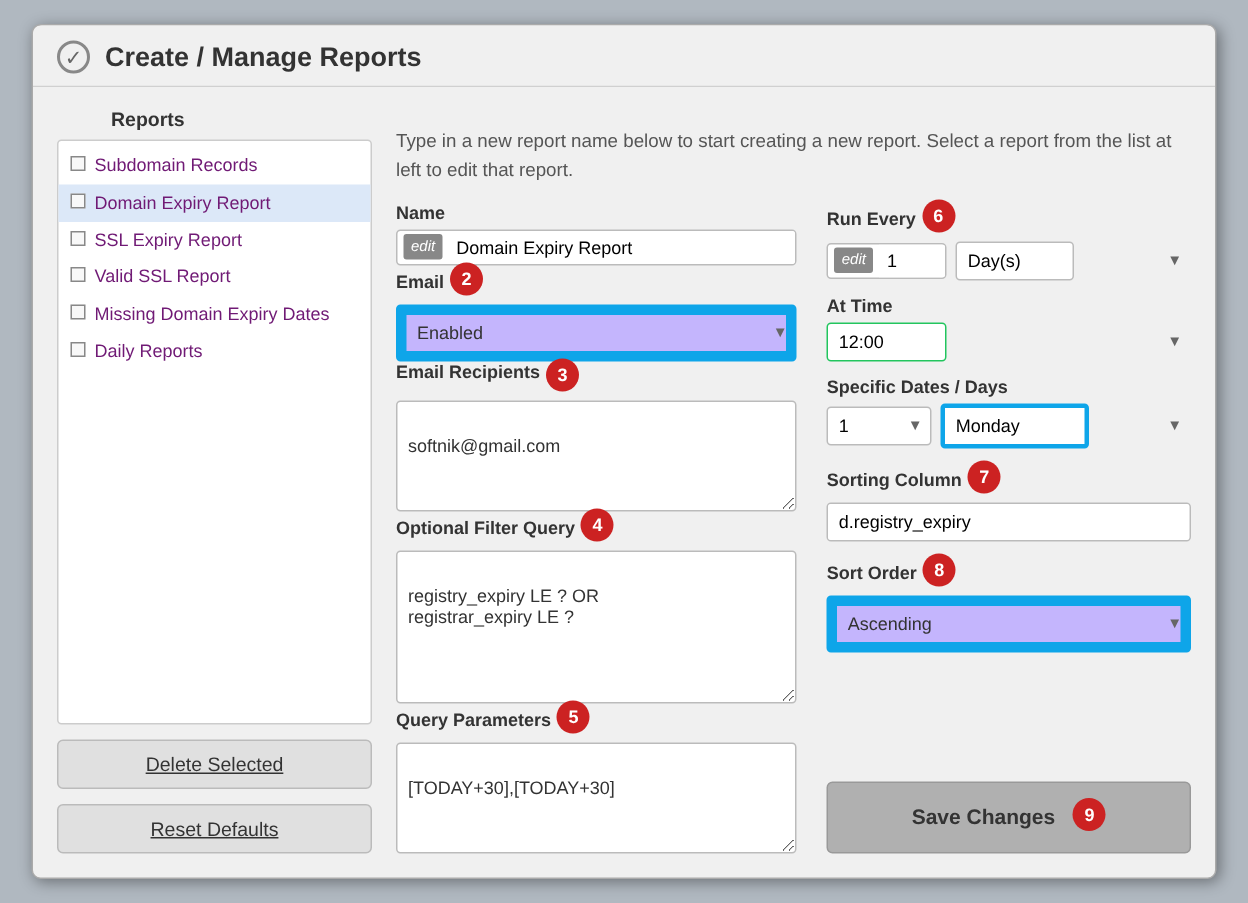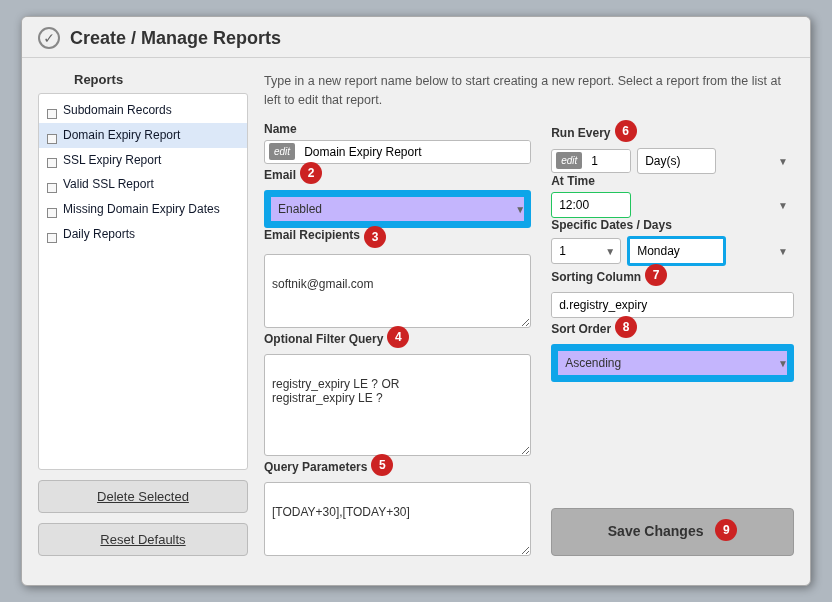--- a/index.html
+++ b/index.html
@@ -70,24 +70,24 @@
     .reports-list {
       border: 1px solid #ccc;
       background: #fff;
       border-radius: 3px;
       padding: 4px 0;
       flex: 1;
       min-height: 280px;
     }
     .report-item {
       display: flex;
-      align-items: flex-end;
+      align-items: flex-start;
       padding: 4px 8px;
       cursor: pointer;
-      color: #0f172a;
+      color: #701a75;
       font-size: 12px;
       line-height: 1.4;
     }
     .report-item.selected {
       background: #dce8f8;
     }
     .report-item-icon {
       width: 10px;
       height: 10px;
       border: 1px solid #888;
@@ -107,20 +107,21 @@
       color: #333;
       margin-top: 10px;
       text-decoration: underline;
     }
     
     .right-panel {
       flex: 1;
       display: flex;
       flex-direction: column;
       gap: 0;
+      margin-top: 13px;
     }
     .instruction-text {
       color: #555;
       font-size: 12.5px;
       line-height: 1.5;
       margin-bottom: 12px;
     }
     .form-group {
       display: flex;
       flex-direction: column;
@@ -233,20 +234,21 @@
     .col-left {
       flex: 1.1;
       display: flex;
       flex-direction: column;
       gap: 0;
     }
     .col-right {
       flex: 1;
       display: flex;
       flex-direction: column;
+      gap: 10px;
     }
     .time-select {
       border: 1px solid #22c55e;
       border-radius: 3px;
       padding: 5px 22px 5px 7px;
       font-size: 12px;
       background: #fff;
       appearance: none;
       cursor: pointer;
       width: 80px;

